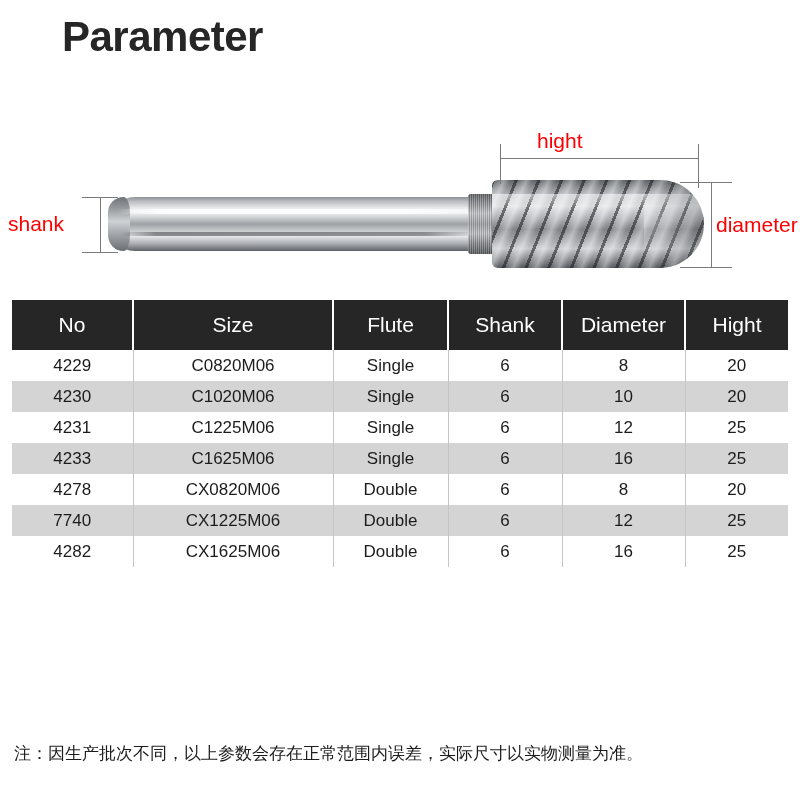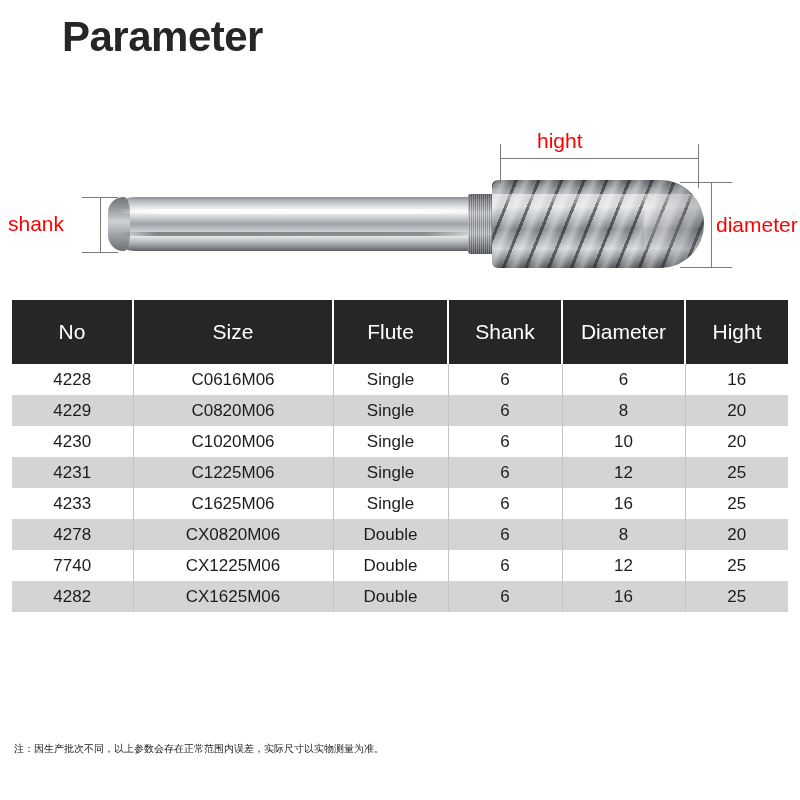--- a/index.html
+++ b/index.html
@@ -191,21 +191,21 @@
     font-size: 17px;
   }
   .spec-table th {
     background: #262626;
     color: #ffffff;
     font-weight: normal;
     font-size: 21px;
     height: 50px;
     border-right: 2px solid #ffffff;
     text-align: center;
-    padding: 7px;
+    padding: 0;
   }
   .spec-table th:last-child { border-right: none; }
   .spec-table td {
     height: 31px;
     text-align: center;
     border-right: 1px solid #c4c4c4;
     padding: 0;
     color: #1c1c1c;
     font-size: 17px;
   }
@@ -218,21 +218,21 @@
   .col-flute    { width: 115px; }
   .col-shank    { width: 114px; }
   .col-diameter { width: 123px; }
   .col-hight    { width: 103px; }
 
   
   .footnote {
     position: absolute;
     left: 14px;
     top: 742px;
-    font-size: 10px;
+    font-size: 17px;
     color: #1c1c1c;
     font-family: "Liberation Sans", sans-serif;
     white-space: nowrap;
   }
 </style>
 </head>
 <body>
 
 <div class="page-title">Parameter</div>
 
@@ -282,28 +282,20 @@
       <th>No</th>
       <th>Size</th>
       <th>Flute</th>
       <th>Shank</th>
       <th>Diameter</th>
       <th>Hight</th>
     </tr>
   </thead>
   <tbody id="table-body">
       <tr>
-        <td>4228</td>
-        <td>C0616M06</td>
-        <td>Single</td>
-        <td>6</td>
-        <td>6</td>
-        <td>16</td>
-      </tr>
-      <tr>
         <td>4229</td>
         <td>C0820M06</td>
         <td>Single</td>
         <td>6</td>
         <td>8</td>
         <td>20</td>
       </tr>
       <tr>
         <td>4230</td>
         <td>C1020M06</td>

